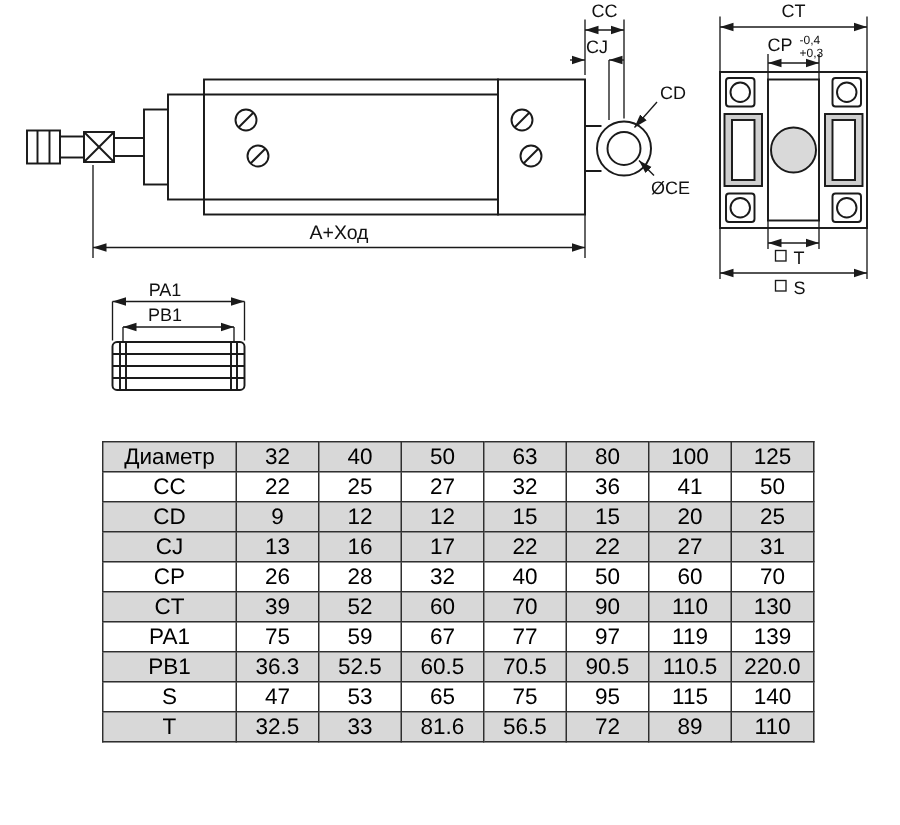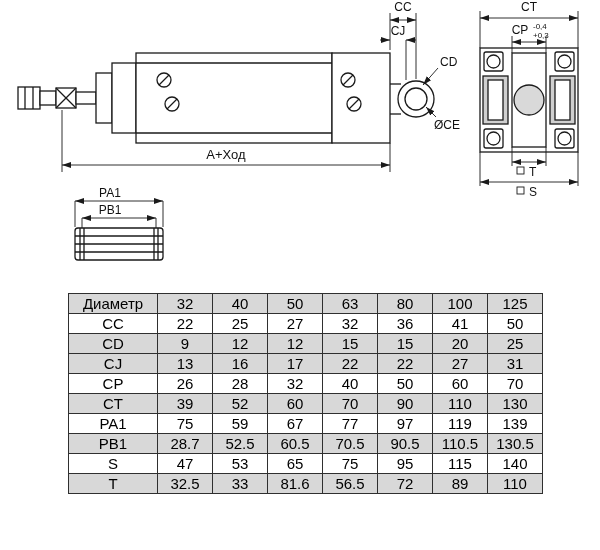--- a/index.html
+++ b/index.html
@@ -227,27 +227,27 @@
           <td class="val-col">75</td>
           <td class="val-col">59</td>
           <td class="val-col">67</td>
           <td class="val-col">77</td>
           <td class="val-col">97</td>
           <td class="val-col">119</td>
           <td class="val-col">139</td>
         </tr>
         <tr class="shade">
           <td class="label-col">PB1</td>
-          <td class="val-col">28.7</td>
+          <td class="val-col">36.3</td>
           <td class="val-col">52.5</td>
           <td class="val-col">60.5</td>
           <td class="val-col">70.5</td>
           <td class="val-col">90.5</td>
           <td class="val-col">110.5</td>
-          <td class="val-col">130.5</td>
+          <td class="val-col">220.0</td>
         </tr>
         <tr>
           <td class="label-col">S</td>
           <td class="val-col">47</td>
           <td class="val-col">53</td>
           <td class="val-col">65</td>
           <td class="val-col">75</td>
           <td class="val-col">95</td>
           <td class="val-col">115</td>
           <td class="val-col">140</td>

